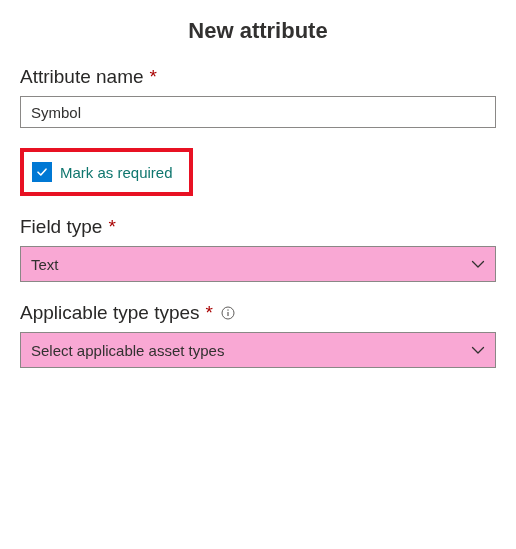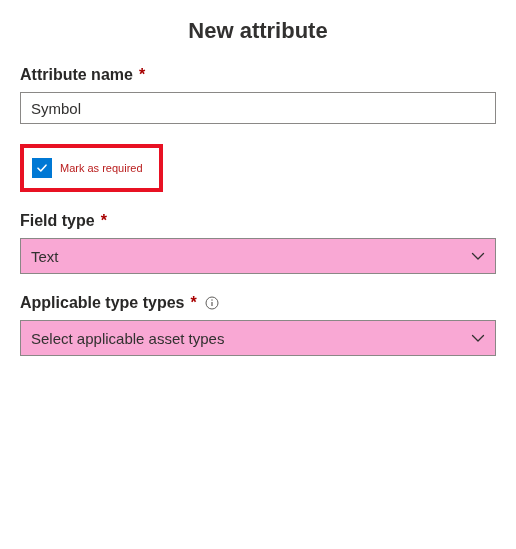--- a/index.html
+++ b/index.html
@@ -15,22 +15,22 @@
       font-size: 22px;
       font-weight: 600;
       color: #323130;
       margin-bottom: 22px;
       text-align: center;
     }
     .field {
       margin-bottom: 20px;
     }
     .field-label {
-      font-weight: 700;
-      font-size: 16px;
+      font-weight: 400;
+      font-size: 19px;
       color: #292827;
       display: inline-flex;
       align-items: center;
       gap: 4px;
       margin-bottom: 8px;
     }
     .required-star {
       color: #a80000;
       margin-left: 2px;
     }
@@ -81,22 +81,22 @@
     .checkbox {
       width: 20px;
       height: 20px;
       background: #0078d4;
       display: inline-flex;
       align-items: center;
       justify-content: center;
       flex-shrink: 0;
     }
     .checkbox-label {
-      font-size: 11px;
-      color: #b91c1c;
+      font-size: 15px;
+      color: #0f766e;
       text-align: center;
     }
     .select-box {
       width: 100%;
       height: 36px;
       border: 1px solid #8a8886;
       display: flex;
       align-items: center;
       justify-content: space-between;
       padding: 0 8px 0 10px;

